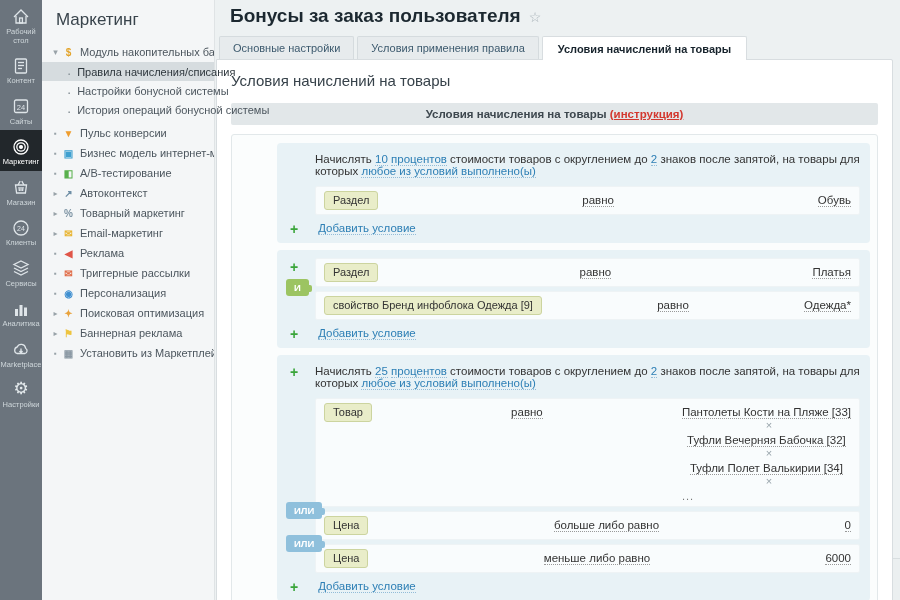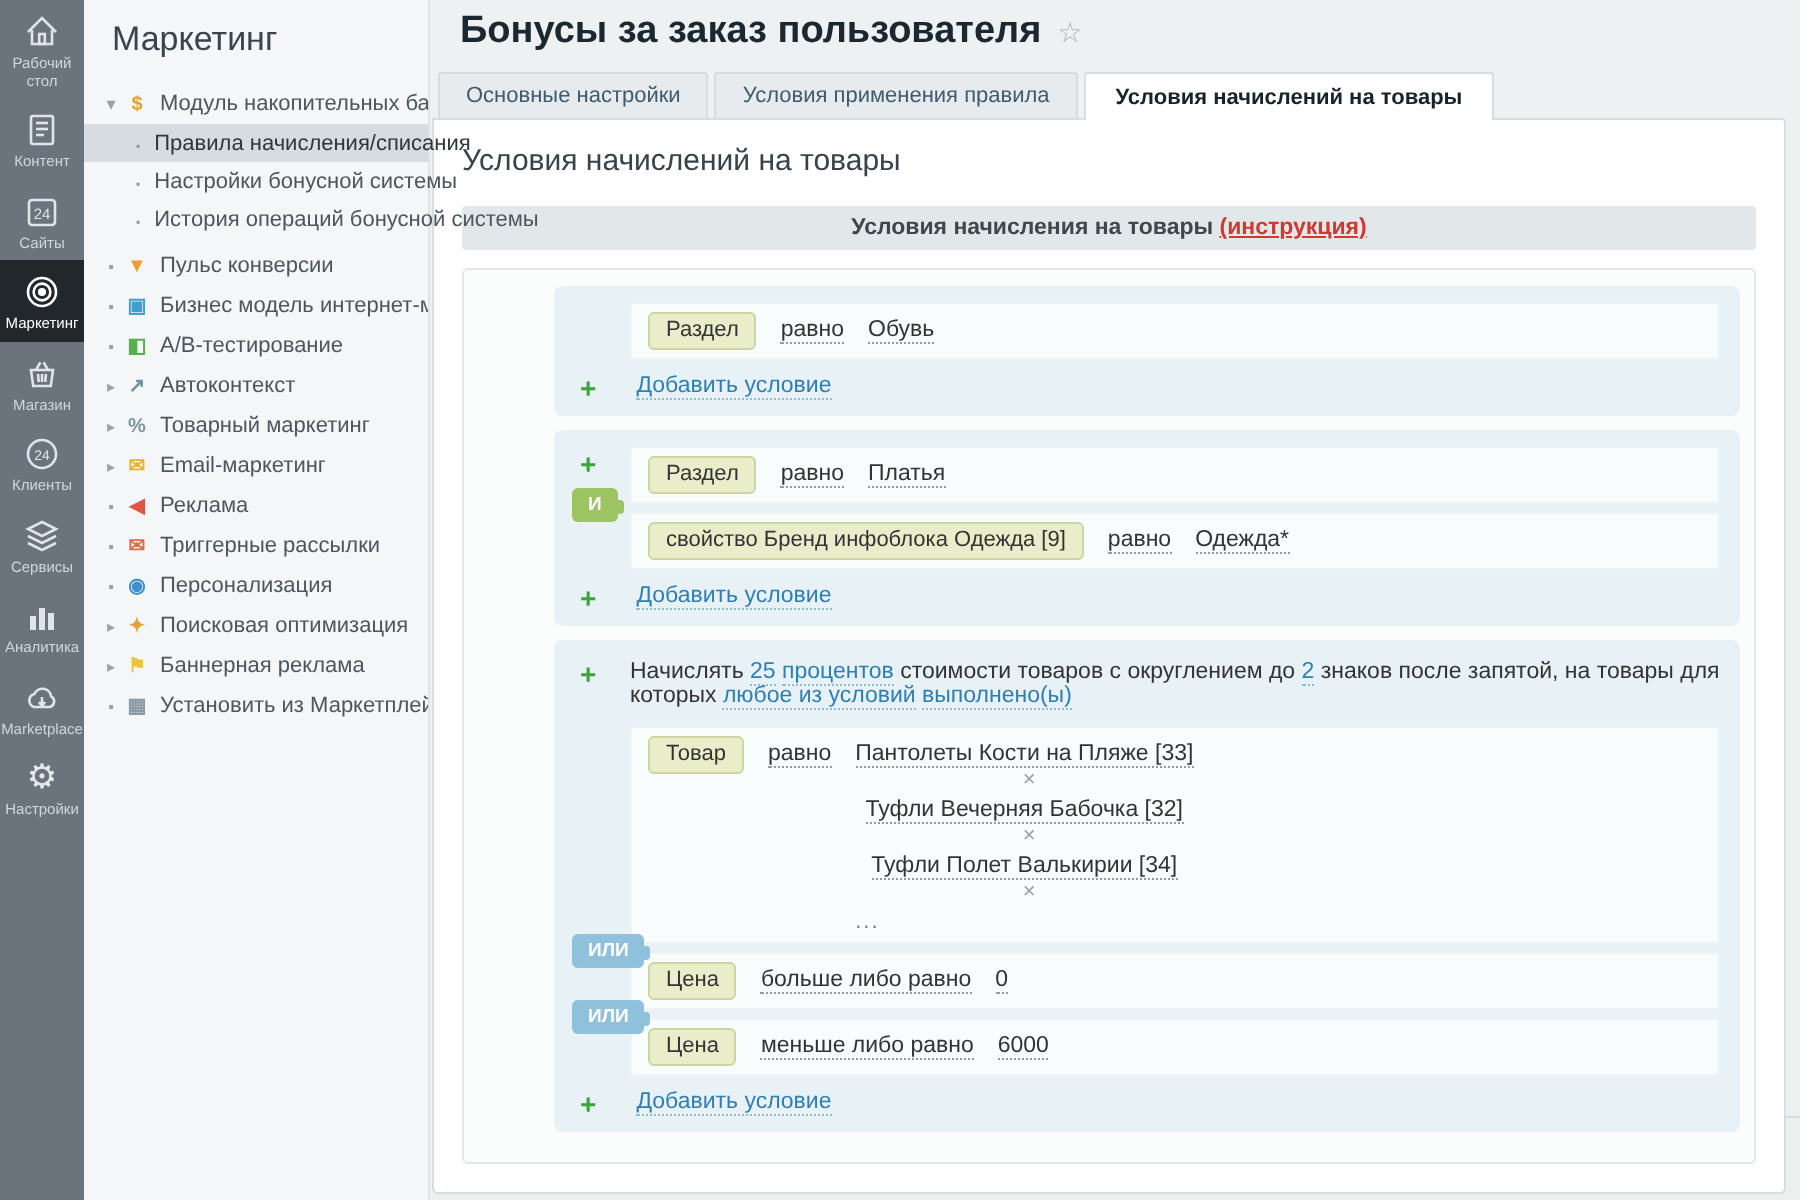--- a/index.html
+++ b/index.html
@@ -58,21 +58,21 @@
   .graybar .redlink { color:#d3382f; font-weight:bold; text-decoration:underline; cursor:pointer; }
 
   .rulesbox { margin:9px 14px 6px; border:1px solid #e2e8ea; background:#fbfdfd;
     border-radius:3px; padding:8px 7px 8px 7px; }
   .rule { position:relative; background:#e8f2f6; border-radius:4px;
     margin:0 0 7px 38px; padding:8px 10px 5px 38px; }
   .rule-head { font-size:11.5px; color:#333; margin:2px 0 9px; }
   .blnk { color:#2d7fb5; border-bottom:1px dotted #93bcd8; cursor:pointer; }
   .cond { position:relative; background:#f9fcfd; border:1px solid #eef3f5;
     border-radius:2px; padding:4px 8px; margin-bottom:4px; font-size:11.5px;
-    display:flex; align-items:flex-start; gap:12px; min-height:25px; }
+    display:flex; align-items:flex-start; gap:12px; min-height:25px;justify-content:space-between; }
   .chip { background:#e9edc9; border:1px solid #ccd49f; border-radius:3px;
     padding:2px 8px 3px; font-size:11px; color:#333; white-space:nowrap; cursor:pointer; }
   .op, .val { color:#333; border-bottom:1px dotted #999; cursor:pointer;
     margin-top:3px; white-space:nowrap; }
   .vlist { display:flex; flex-direction:column; gap:3px; padding-top:3px; }
   .vrow { display:flex; align-items:center;flex-direction:column; }
   .vrow .val { margin-top:0; }
   .x-ico { color:#97a3aa; font-size:11px; margin-left:5px; cursor:pointer; }
   .vmore { color:#777; font-size:11px; cursor:pointer; letter-spacing:1px; }
   .join { position:absolute; left:-30px; top:-10px; color:#fff; font-size:9.5px;
@@ -270,20 +270,30 @@
   <div class="panel">
     <div class="section-title">Условия начислений на товары</div>
     <div class="graybar">
       <span>Условия начисления на товары</span>
       <span class="redlink">(инструкция)</span>
     </div>
 
     <div class="rulesbox">
 
       <div class="rule">
+        <div class="rule-head">
+          <span>Начислять</span>
+          <span class="blnk">10</span>
+          <span class="blnk">процентов</span>
+          <span>стоимости товаров с округлением до</span>
+          <span class="blnk">2</span>
+          <span>знаков после запятой, на товары для которых</span>
+          <span class="blnk">любое из условий</span>
+          <span class="blnk">выполнено(ы)</span>
+        </div>
         <div class="cond">
           <span class="chip">Раздел</span>
           <span class="op">равно</span>
           <span class="val">Обувь</span>
         </div>
         <div class="add-row">
           <span class="plus"></span>
           <span class="blnk addc">Добавить условие</span>
         </div>
       </div>

